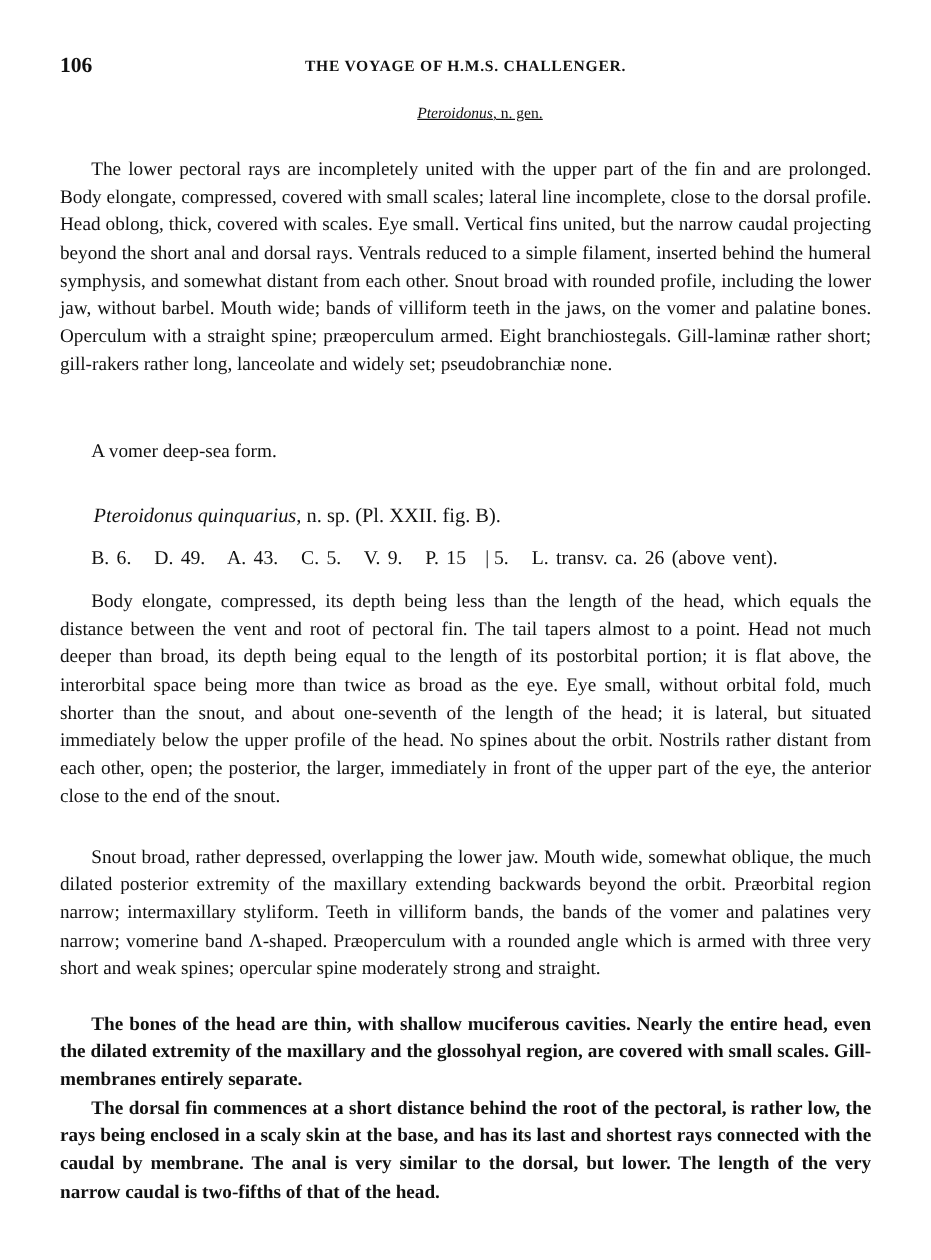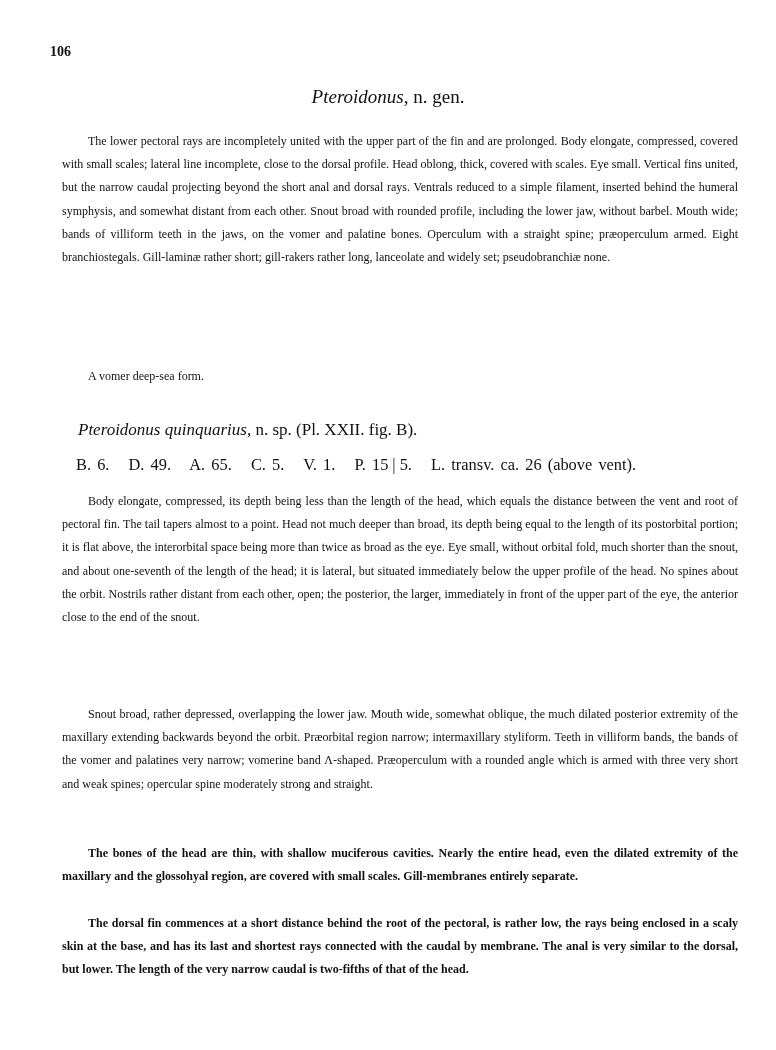--- a/index.html
+++ b/index.html
@@ -3,72 +3,74 @@
 <meta charset="utf-8">
 <style>
   html, body { margin: 0; padding: 0; background: #ffffff; }
   body {
     width: 776px; height: 1050px; overflow: hidden; position: relative;
     font-family: "Liberation Serif", "DejaVu Serif", serif;
     color: #111111;
   }
   .page { position: absolute; left: 50px; top: 0; width: 676px; }
   .header { position: absolute; top: 44px; left: 0; width: 676px; height: 24px; }
-  .page-number { position: absolute; left: 0; top: 0; font-size: 14px; font-weight: bold; }
+  .page-number { position: absolute; left: 0; top: 0; font-size: 18px; font-weight: bold; }
   .running-title {
     position: absolute; left: 0; right: 0; top: 3px; text-align: center;
     font-size: 13px; font-weight: bold; letter-spacing: 0.6px;
   }
   .genus-heading {
-    position: absolute; top: 86px; left: 0; width: 676px; text-align: center;
-    font-size: 19px;
+    position: absolute; top: 86px; left: 12px; width: 676px; text-align: center;
+    font-size: 13px;
+    text-decoration: underline;
   }
   .genus-heading i { font-style: italic; }
   .para {
-    position: absolute; left: 12px; width: 676px; font-size: 12px; line-height: 23.2px;
+    position: absolute; left: 0; width: 676px; font-size: 16px; line-height: 23.2px;
     text-align: justify; margin: 0;
   }
   .para.indent { text-indent: 26px; }
   .species-heading {
     position: absolute; left: 28px; top: 420px; font-size: 17px;
   }
   .species-heading i { font-style: italic; }
   .fin-formula {
     position: absolute; left: 26px; top: 455px; font-size: 16.4px; word-spacing: 2px;
   }
   .fin-formula span { margin-right: 13px; }
   .fin-formula .bar { margin: 0 4px; }
 </style>
 </head>
 <body>
 
 <div class="page">
   <div class="header">
     <span class="page-number">106</span>
+    <div class="running-title">THE VOYAGE OF H.M.S. CHALLENGER.</div>
   </div>
 
   <div class="genus-heading">
     <i>Pteroidonus</i><span>, n. gen.</span>
   </div>
 
   <p class="para indent" style="top:130px;">The lower pectoral rays are incompletely united with the upper part of the fin and are prolonged.  Body elongate, compressed, covered with small scales; lateral line incomplete, close to the dorsal profile.  Head oblong, thick, covered with scales.  Eye small.  Vertical fins united, but the narrow caudal projecting beyond the short anal and dorsal rays.  Ventrals reduced to a simple filament, inserted behind the humeral symphysis, and somewhat distant from each other.  Snout broad with rounded profile, including the lower jaw, without barbel.  Mouth wide; bands of villiform teeth in the jaws, on the vomer and palatine bones.  Operculum with a straight spine; præoperculum armed.  Eight branchiostegals.  Gill-laminæ rather short; gill-rakers rather long, lanceolate and widely set; pseudobranchiæ none.</p>
 
   <p class="para indent" style="top:365px;">A vomer deep-sea form.</p>
 
   <div class="species-heading">
     <i>Pteroidonus quinquarius</i><span>, n. sp. (Pl. XXII. fig. B).</span>
   </div>
 
   <div class="fin-formula">
     <span>B. 6.</span>
     <span>D. 49.</span>
-    <span>A. 65.</span>
+    <span>A. 43.</span>
     <span>C. 5.</span>
-    <span>V. 1.</span>
-    <span style="margin-right:0">P. 15</span><span class="bar">|</span><span>5.</span>
+    <span>V. 9.</span>
+    <span style="margin-right:12px">P. 15</span><span class="bar">|</span><span>5.</span>
     <span>L. transv. ca. 26 (above vent).</span>
   </div>
 
   <p class="para indent" style="top:490px;">Body elongate, compressed, its depth being less than the length of the head, which equals the distance between the vent and root of pectoral fin.  The tail tapers almost to a point.  Head not much deeper than broad, its depth being equal to the length of its postorbital portion; it is flat above, the interorbital space being more than twice as broad as the eye.  Eye small, without orbital fold, much shorter than the snout, and about one-seventh of the length of the head; it is lateral, but situated immediately below the upper profile of the head.  No spines about the orbit.  Nostrils rather distant from each other, open; the posterior, the larger, immediately in front of the upper part of the eye, the anterior close to the end of the snout.</p>
   <p class="para indent" style="top:703px;">Snout broad, rather depressed, overlapping the lower jaw.  Mouth wide, somewhat oblique, the much dilated posterior extremity of the maxillary extending backwards beyond the orbit.  Præorbital region narrow; intermaxillary styliform.  Teeth in villiform bands, the bands of the vomer and palatines very narrow; vomerine band Λ-shaped.  Præoperculum with a rounded angle which is armed with three very short and weak spines; opercular spine moderately strong and straight.</p>
   <p class="para indent" style="top:842px;font-weight:bold;">The bones of the head are thin, with shallow muciferous cavities.  Nearly the entire head, even the dilated extremity of the maxillary and the glossohyal region, are covered with small scales.  Gill-membranes entirely separate.</p>
   <p class="para indent" style="top:912px;font-weight:bold;">The dorsal fin commences at a short distance behind the root of the pectoral, is rather low, the rays being enclosed in a scaly skin at the base, and has its last and shortest rays connected with the caudal by membrane.  The anal is very similar to the dorsal, but lower.  The length of the very narrow caudal is two-fifths of that of the head.</p>
 </div>
 
 </body></html>

